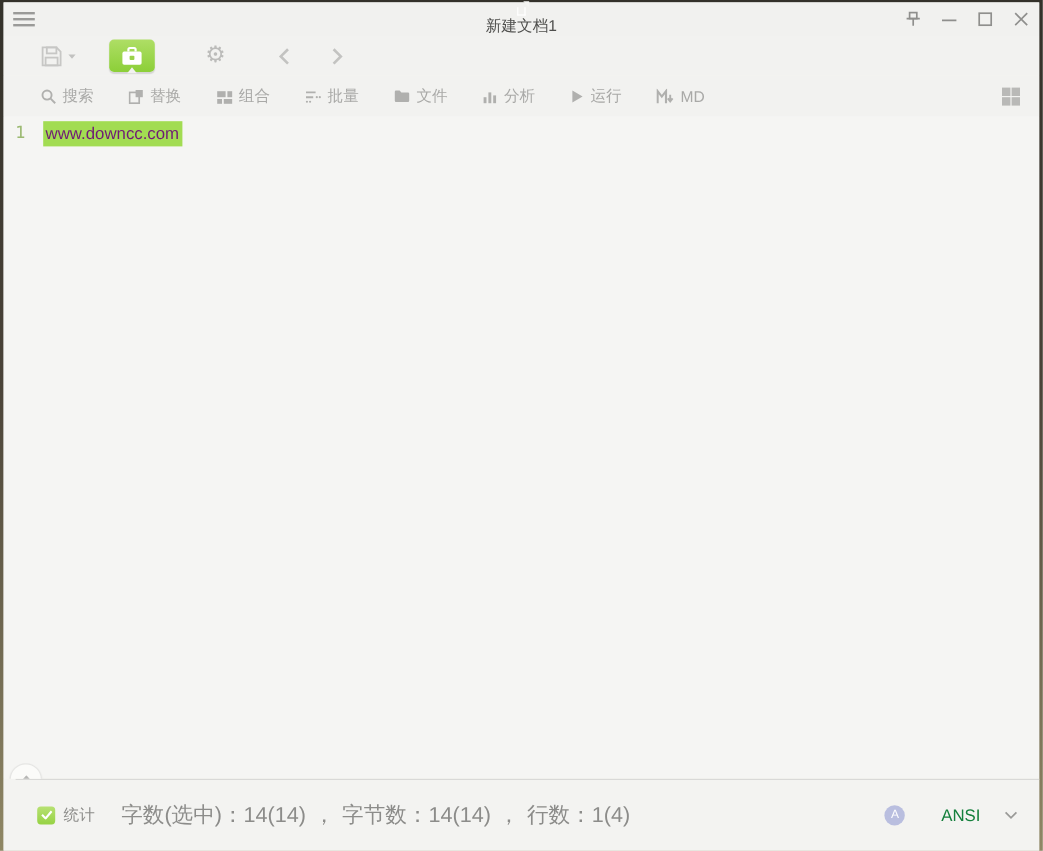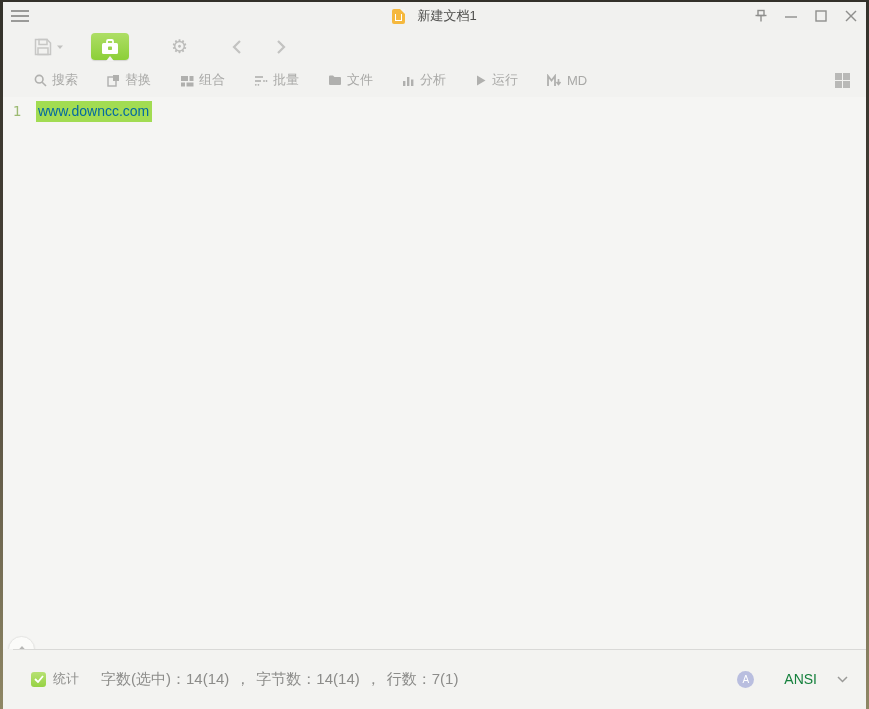--- a/index.html
+++ b/index.html
@@ -14,21 +14,21 @@
     background:#f4f4f2;
     display:flex; flex-direction:column;
   }
   
   .titlebar {
     height:28px; background:#f1f1ef; position:relative;
     display:flex; align-items:center; flex:0 0 auto;
   }
   .hamburger { width:34px; height:28px; display:flex; flex-direction:column; justify-content:center; gap:3px; padding-left:8px; cursor:pointer; }
   .hamburger span { display:block; width:18px; height:2px; background:#9a9a98; }
-  .title-center { position:absolute; left:0; right:0; top:0; height:28px; display:flex; align-items:center; justify-content:center; gap:12px; pointer-events:none; }
+  .title-center { position:absolute; left:0; right:0; top:0; height:28px; display:flex; align-items:center; justify-content:center; gap:12px; pointer-events:none;flex-direction:column; }
   .doc-icon { width:13px; height:15px; background:#f5b83d; border-radius:2px; position:relative; }
   .doc-icon::before { content:""; position:absolute; right:0; top:0; border-style:solid; border-width:0 5px 5px 0; border-color:transparent #f4f4f2 transparent transparent; }
   .doc-icon::after { content:""; position:absolute; left:3px; top:5px; width:5px; height:6px; border:1.5px solid #fff; border-top:none; }
   .title-text { font-size:13px; color:#4f4f4d; }
   .win-controls { margin-left:auto; display:flex; align-items:center; height:28px; }
   .win-btn { width:30px; height:28px; display:flex; align-items:center; justify-content:center; color:#8f8f8d; cursor:pointer; }
   .win-btn svg { stroke:#8f8f8d; }
   
   .toolbar-main { height:33px; display:flex; align-items:center; background:#f2f2f0; flex:0 0 auto; }
   .tb-save { margin-left:30px; display:flex; align-items:center; gap:3px; cursor:pointer; }
@@ -48,38 +48,38 @@
   .toolbar-sec { height:34px; display:flex; align-items:center; background:#f2f2f0; flex:0 0 auto; padding:0 16px 0 31px; }
   .sec-item { display:flex; align-items:center; gap:5px; margin-right:29px; cursor:pointer; color:#a9a9a7; font-size:13px; }
   .sec-item .ig { display:flex; align-items:center; }
   .grid-icon { margin-left:auto; display:grid; grid-template-columns:7px 7px; grid-template-rows:7px 7px; gap:1px; cursor:pointer; }
   .grid-icon i { background:#b9b9b7; }
   
   .editor { flex:1 1 auto; background:#f5f5f3; position:relative; overflow:hidden; }
   .code-line { display:flex; align-items:center; height:22px; margin-top:3px; }
   .gutter { width:28px; text-align:center; font-size:14px; color:#9cba72; font-family:"DejaVu Sans Mono",monospace; }
   .sel-text {
-    margin-left:5px; background:#a2dc52; color:#0369a1;
+    margin-left:5px; background:#a2dc52; color:#701a75;
     font-size:14px; padding:2px 3px 3px 2px; font-family:"Liberation Sans",sans-serif;
   }
   .scroll-top-btn {
     position:absolute; left:5px; bottom:-14px; width:27px; height:27px; border-radius:50%;
     background:#fbfbf9; border:1px solid #e6e6e4; box-shadow:0 1px 2px rgba(0,0,0,0.08);
     display:flex; align-items:center; justify-content:center; cursor:pointer; z-index:2;
   }
   
   .statusbar { height:60px; background:#f3f3f1; flex:0 0 auto; position:relative; display:flex; align-items:center; padding:0 18px 0 28px; }
   .statusbar .divider { position:absolute; top:0; left:10px; right:0; height:1px; background:#d9d9d7; }
   .chk {
     width:15px; height:15px; border-radius:3px;
     background:linear-gradient(180deg,#b7e173 0%,#96d244 100%);
     display:flex; align-items:center; justify-content:center; cursor:pointer;
   }
   .stats-label { margin-left:7px; font-size:13px; color:#8c8c8a; }
-  .stats-text { margin-left:22px; font-size:15px; color:#8c8c8a; display:flex; gap:6px; }
+  .stats-text { margin-left:22px; font-size:18px; color:#8c8c8a; display:flex; gap:6px; }
   .enc-group { margin-left:auto; display:flex; align-items:center; }
   .enc-badge { width:17px; height:17px; border-radius:50%; background:#b9bedf; color:#fff; font-size:10px; display:flex; align-items:center; justify-content:center; cursor:pointer; }
   .enc-label { margin-left:30px; font-size:14px; color:#15803d; cursor:pointer; }
   .enc-caret { margin-left:20px; display:flex; align-items:center; cursor:pointer; }
 </style>
 </head>
 <body>
 
 <div class="window">
 
@@ -255,21 +255,21 @@
       <svg width="10" height="8" viewBox="0 0 10 8" fill="none" stroke="#ffffff" stroke-width="1.8">
           <polyline points="1,4 4,7 9,1"></polyline>
         </svg>
     </div>
     <span class="stats-label">统计</span>
     <span class="stats-text">
       <span>字数(选中)：14(14)</span>
       <span>，</span>
       <span>字节数：14(14)</span>
       <span>，</span>
-      <span>行数：7(1)</span>
+      <span>行数：1(4)</span>
     </span>
     <div class="enc-group">
       <div class="enc-badge">A</div>
       <span class="enc-label">ANSI</span>
       <span class="enc-caret">
         <svg width="11" height="7" viewBox="0 0 11 7" fill="none" stroke="#9a9a98" stroke-width="1.5">
             <polyline points="1,1 5.5,5.5 10,1"></polyline>
           </svg>
       </span>
     </div>

